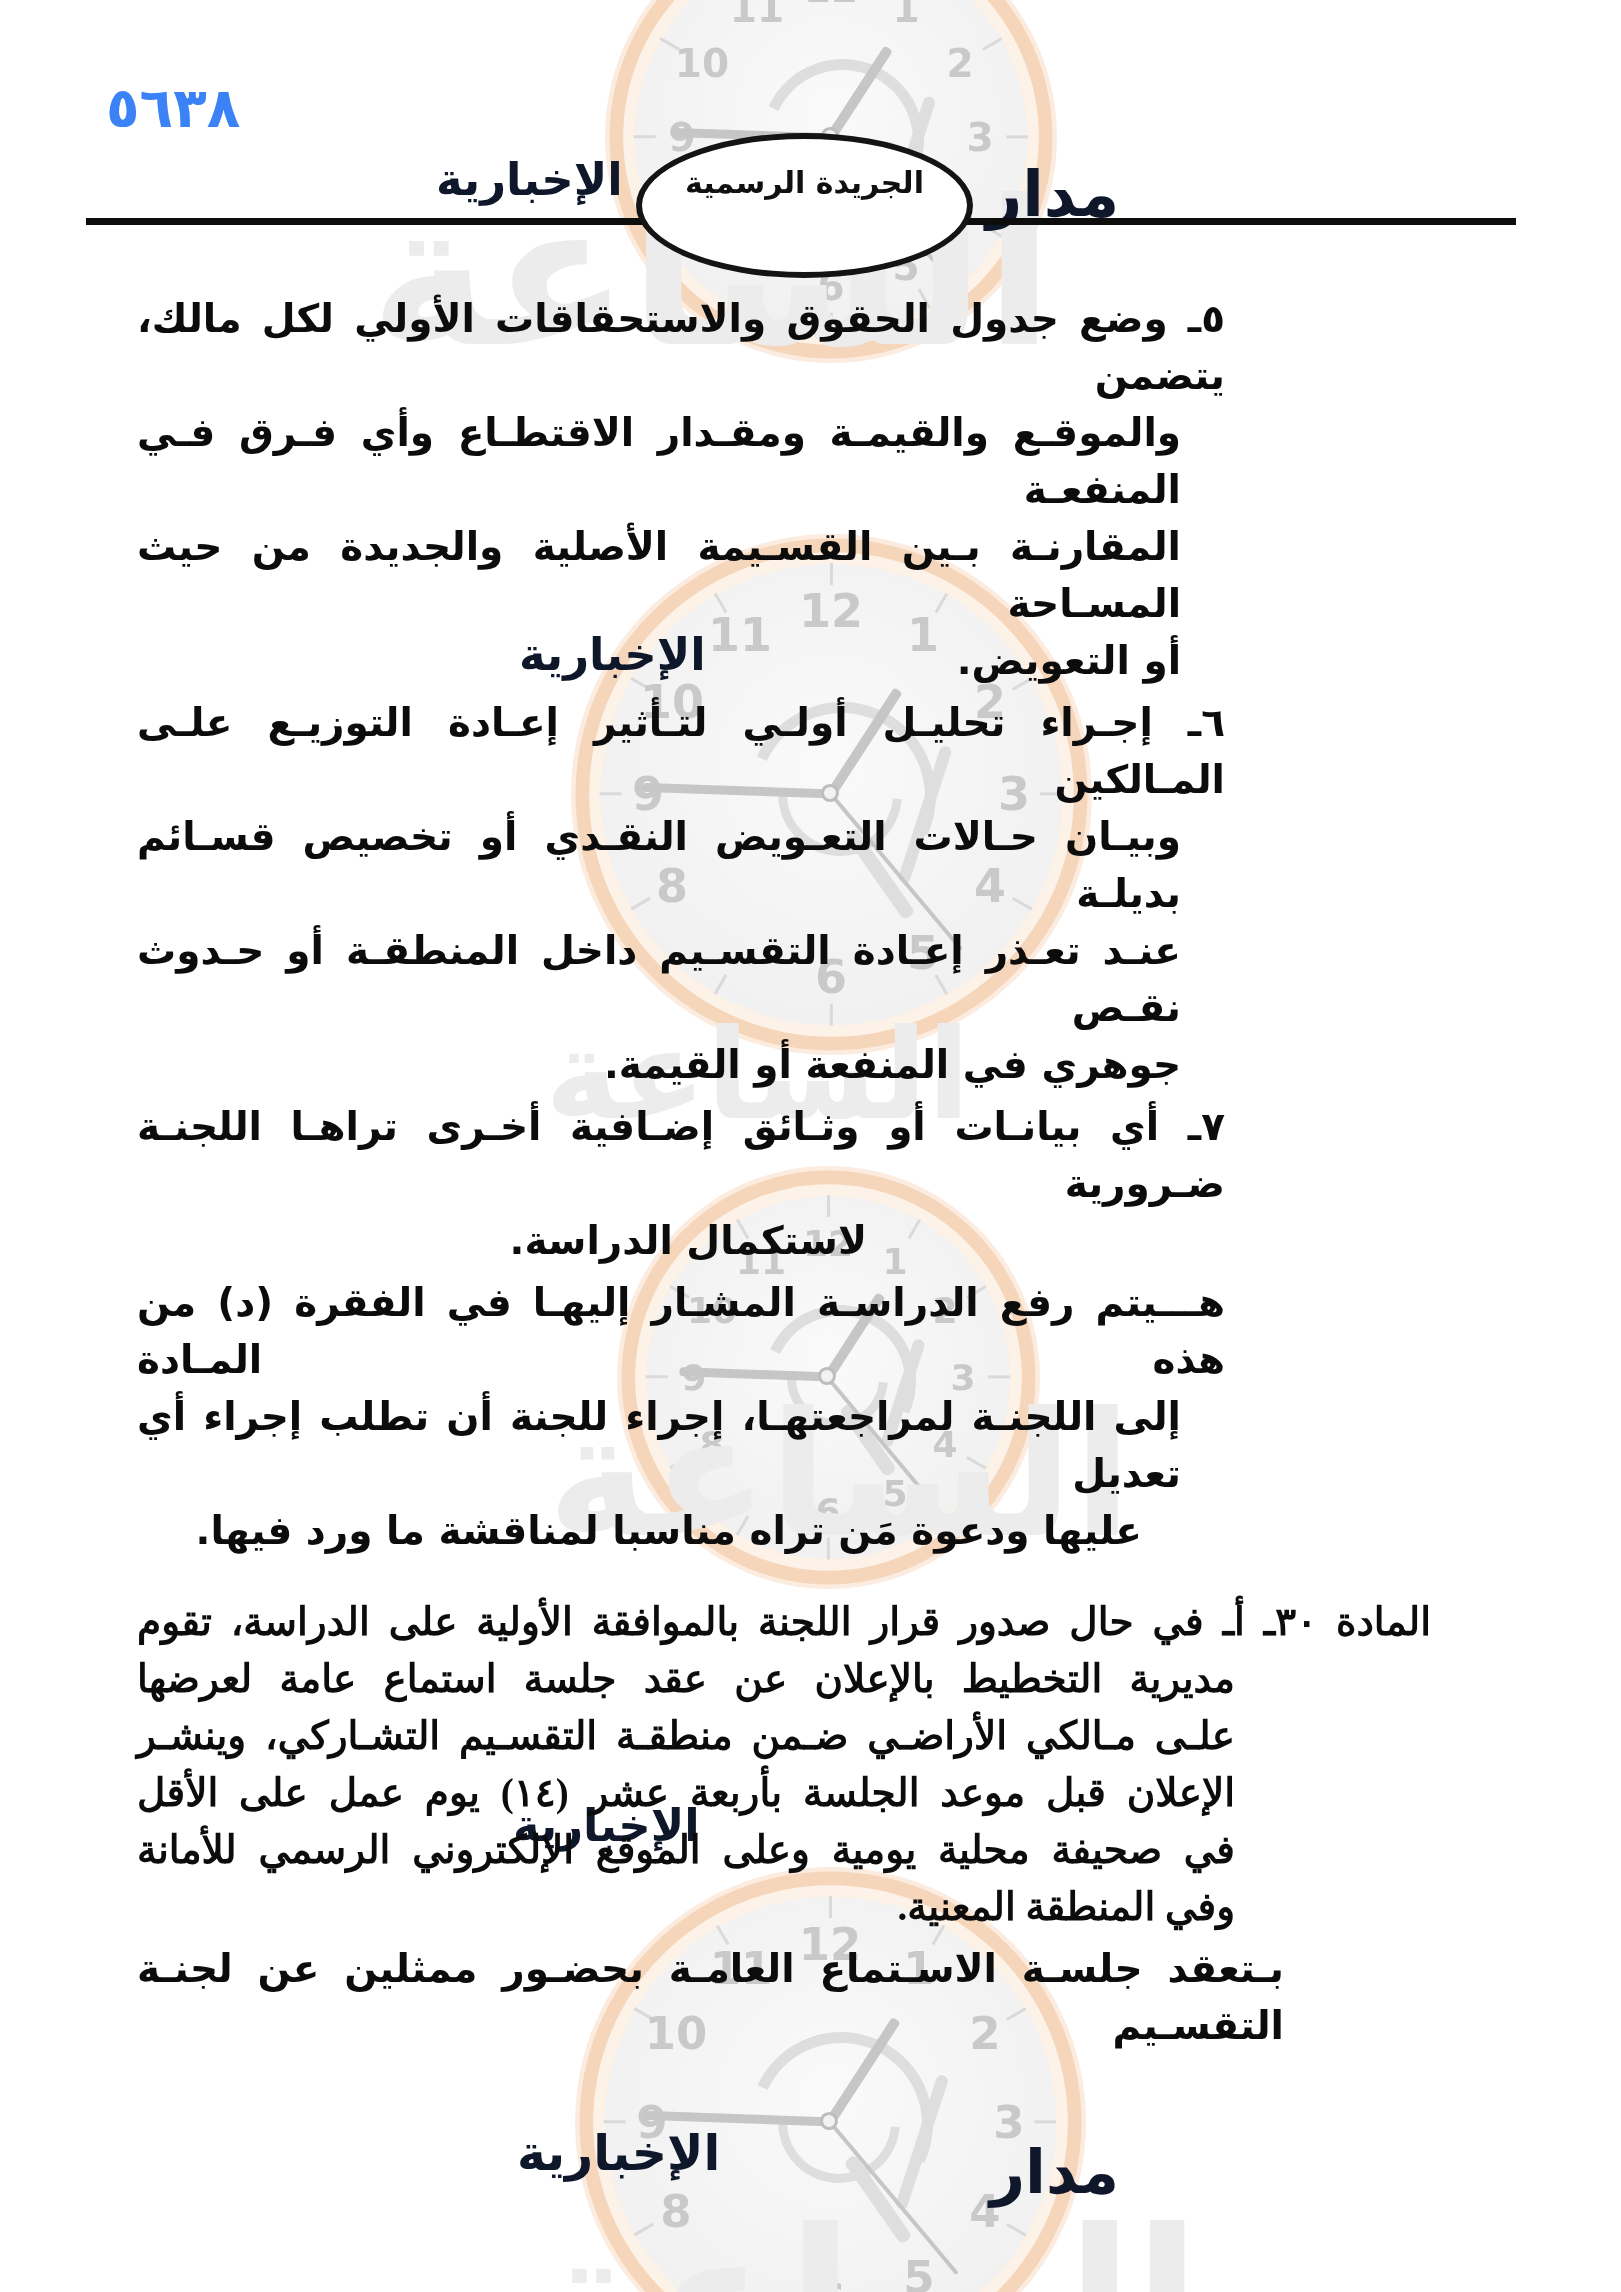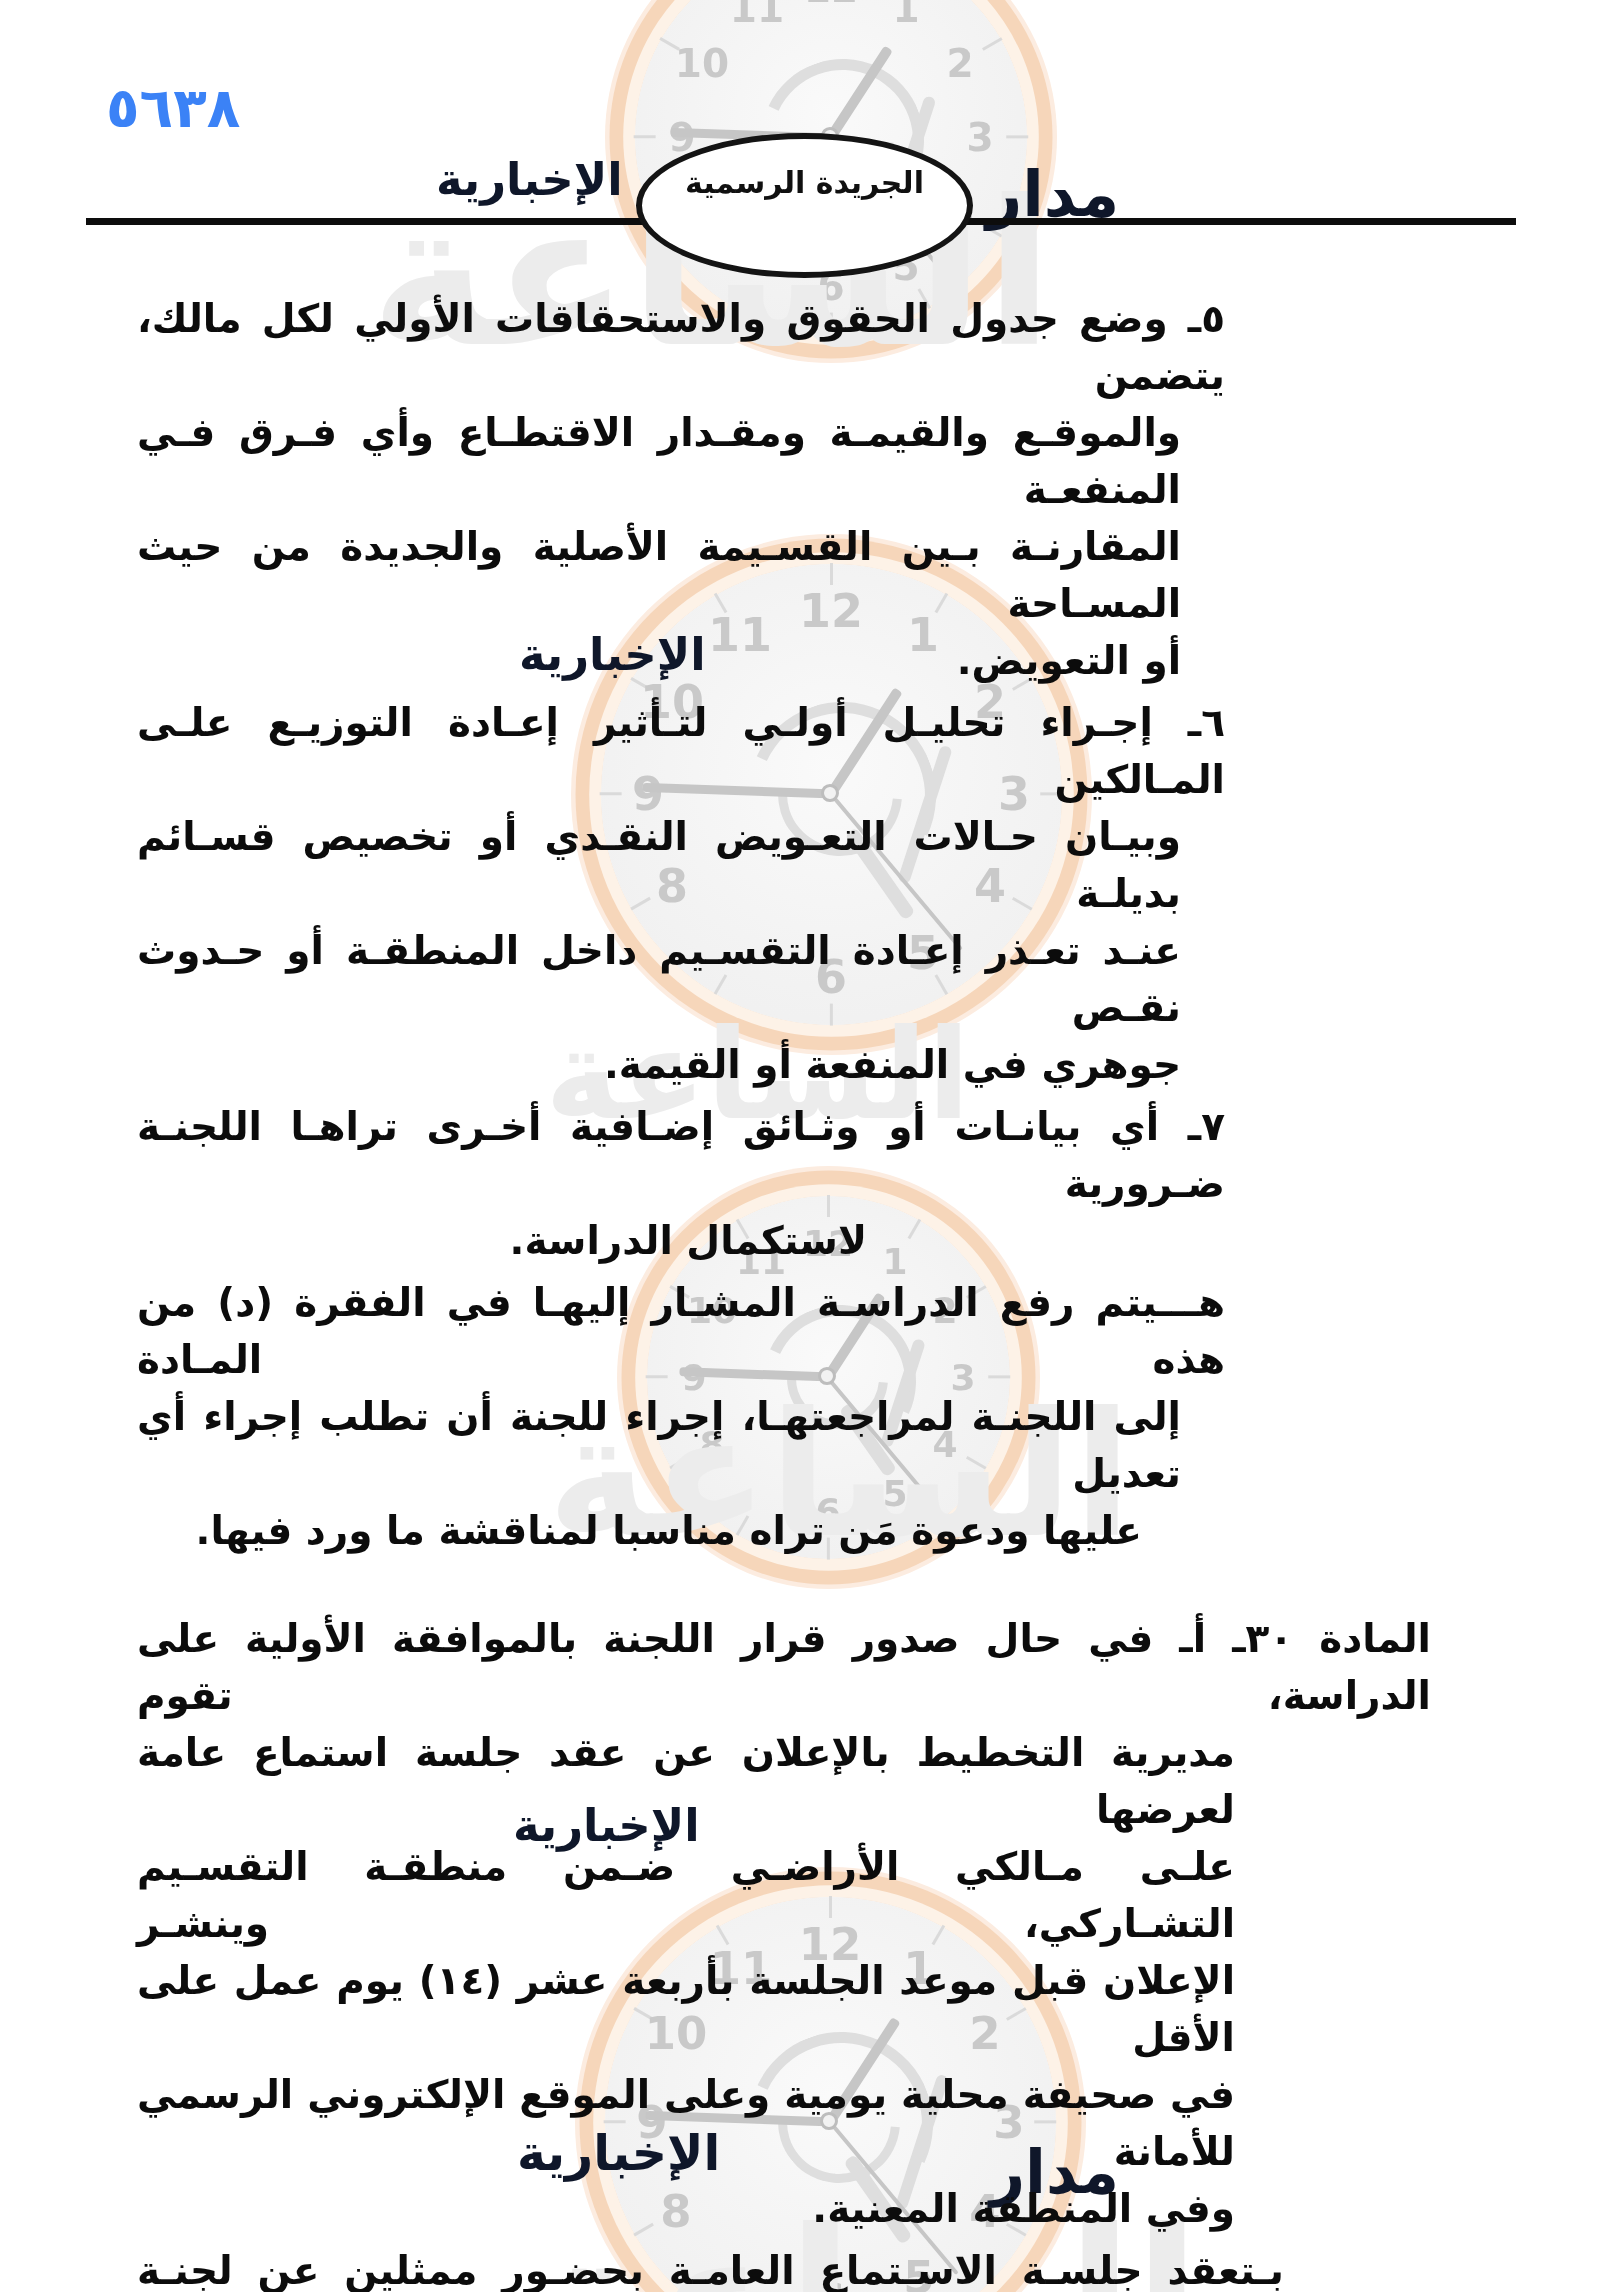--- a/index.html
+++ b/index.html
@@ -32,21 +32,21 @@
     border:6.9px solid #141414;border-radius:50%;z-index:3;display:flex;align-items:flex-start;justify-content:center;}
   .oval span{font-size:30px;font-weight:bold;color:#101010;padding-top:25.5px;}
   
   .textbody{position:absolute;top:290px;right:337px;width:1147px;z-index:4;
     font-size:39px;font-weight:bold;color:#0c0c0c;line-height:57px;text-align:justify;}
   .para{margin:0 0 4.9px 0;}
   .para-item{margin-left:0;margin-right:0;padding-right:103px;}   
   .para-item .ln-first{margin-right:-44px;}
   .para-clause{padding-right:49px;}
   .para-clause .ln-first{margin-right:-49px;}
-  .para-article{margin-top:51px;padding-right:49px;}
+  .para-article{margin-top:34px;padding-right:49px;font-family:Liberation Serif, serif;}
   .para-article .ln-first{margin-right:-196px;}
   .ln{display:block;}
   .ln-fill{text-align:justify;text-align-last:justify;}
   .ln-end{text-align:right;}
 </style>
 </head>
 <body>
 
 <div class="page">
 

